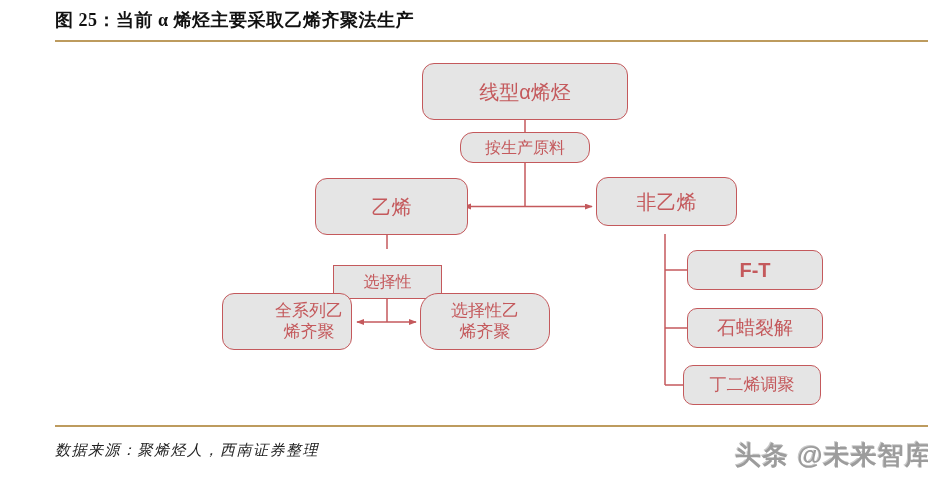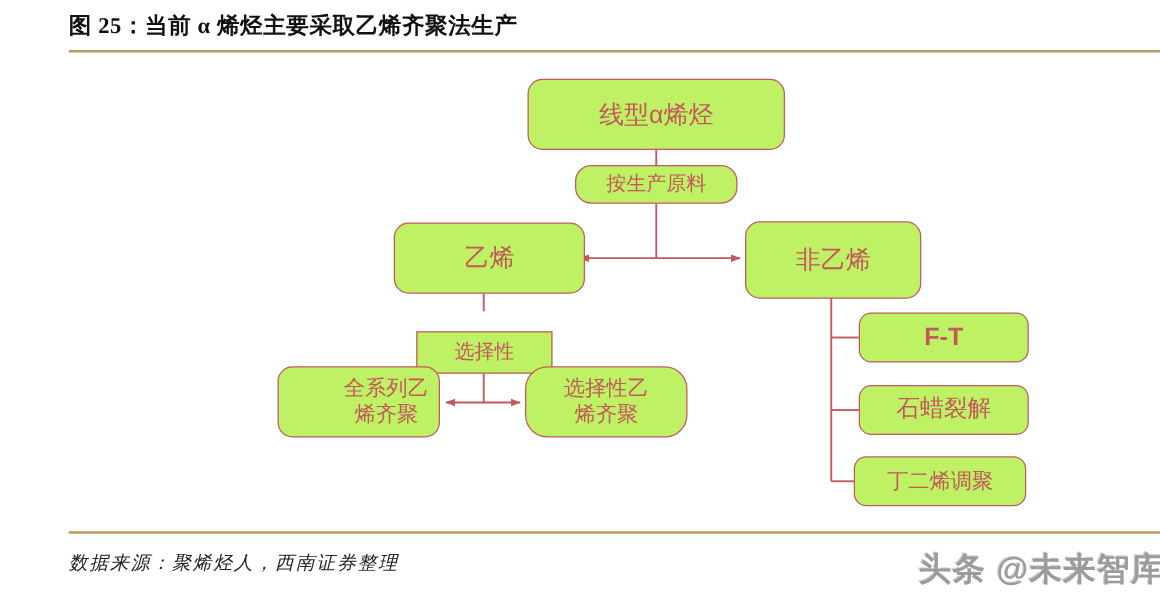--- a/index.html
+++ b/index.html
@@ -40,28 +40,28 @@
     font-size:26px;font-weight:700;color:var(--watermark);
     text-shadow:2px 2px 0 #ffffff, -1px -1px 0 #c9c9c9;
     letter-spacing:1px;white-space:nowrap;
   }
   .node{
     position:absolute;
     border:1.5px solid var(--diagram);
     color:var(--diagram);
     display:flex;align-items:center;justify-content:center;
     text-align:center;box-sizing:border-box;
-    background:#bef264;
+    background:#e5e5e5;
   }
   .node .label{white-space:pre-line;line-height:1.2;}
   .rounded{border-radius:12px;}
   .n-linear{left:422px;top:63px;width:206px;height:57px;font-size:20px;}
   .n-raw{left:460px;top:132px;width:130px;height:31px;font-size:16px;border-radius:13px;}
   .n-ethylene{left:315px;top:178px;width:153px;height:57px;font-size:20px;}
-  .n-nonethylene{left:596px;top:177px;width:141px;height:62px;font-size:20px;}
+  .n-nonethylene{left:596px;top:177px;width:141px;height:49px;font-size:20px;}
   .n-selectivity{left:333px;top:249px;width:109px;height:34px;font-size:16px;margin-top:16px;}
   .n-fullrange{left:222px;top:293px;width:130px;height:57px;font-size:17px;padding-left:44px;}
   .n-selective{left:420px;top:293px;width:130px;height:57px;font-size:17px;border-radius:18px;}
   .n-ft{left:687px;top:250px;width:136px;height:40px;font-size:20px;font-weight:700;border-radius:10px;}
   .n-paraffin{left:687px;top:308px;width:136px;height:40px;font-size:19px;border-radius:10px;}
   .n-butadiene{left:683px;top:365px;width:138px;height:40px;font-size:17px;border-radius:10px;}
   .connector-layer{position:absolute;left:0;top:0;width:928px;height:481px;pointer-events:none;}
   .connector{stroke:var(--diagram);stroke-width:1.5;fill:none;}
   .arrowhead{fill:var(--diagram);}
 </style>

